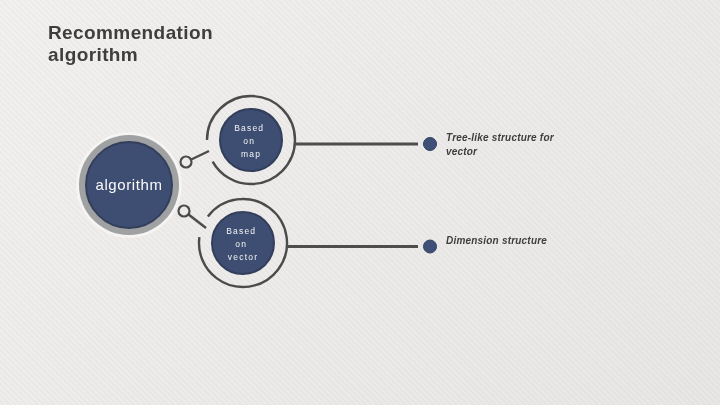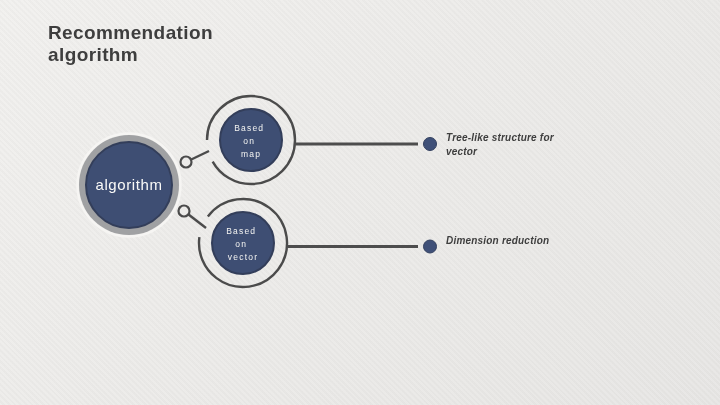--- a/index.html
+++ b/index.html
@@ -90,15 +90,15 @@
 
     <line x1="288" y1="246.5" x2="418" y2="246.5" stroke="#4d4d4d" stroke-width="2.8"></line>
     <circle cx="430" cy="246.5" r="6.5" fill="#3f5078" stroke="#33405f" stroke-width="1"></circle>
   </svg>
 
   <div class="bullet-text bullet-1">
     <div>Tree-like structure for</div>
     <div>vector</div>
   </div>
   <div class="bullet-text bullet-2">
-    <div>Dimension reduction</div>
+    <div>Dimension structure</div>
   </div>
 </div>
 
 </body></html>

